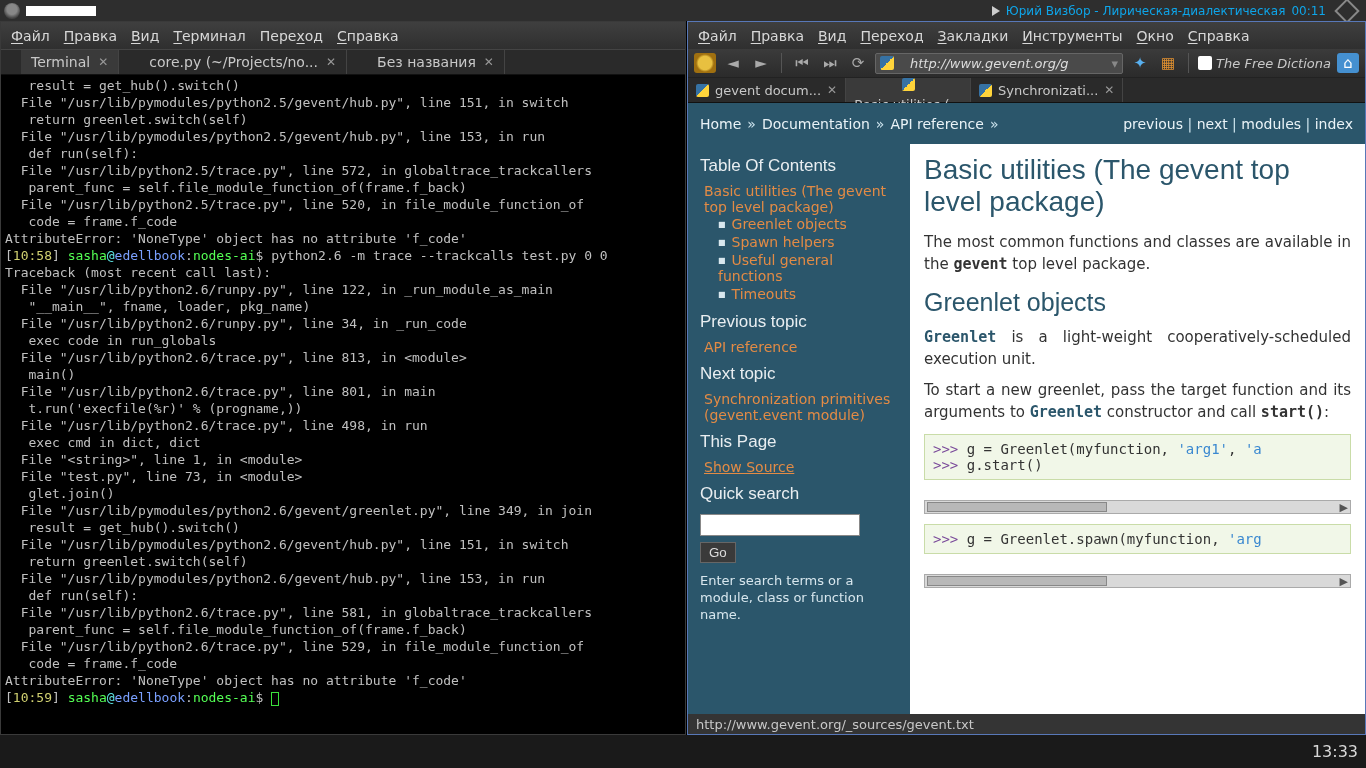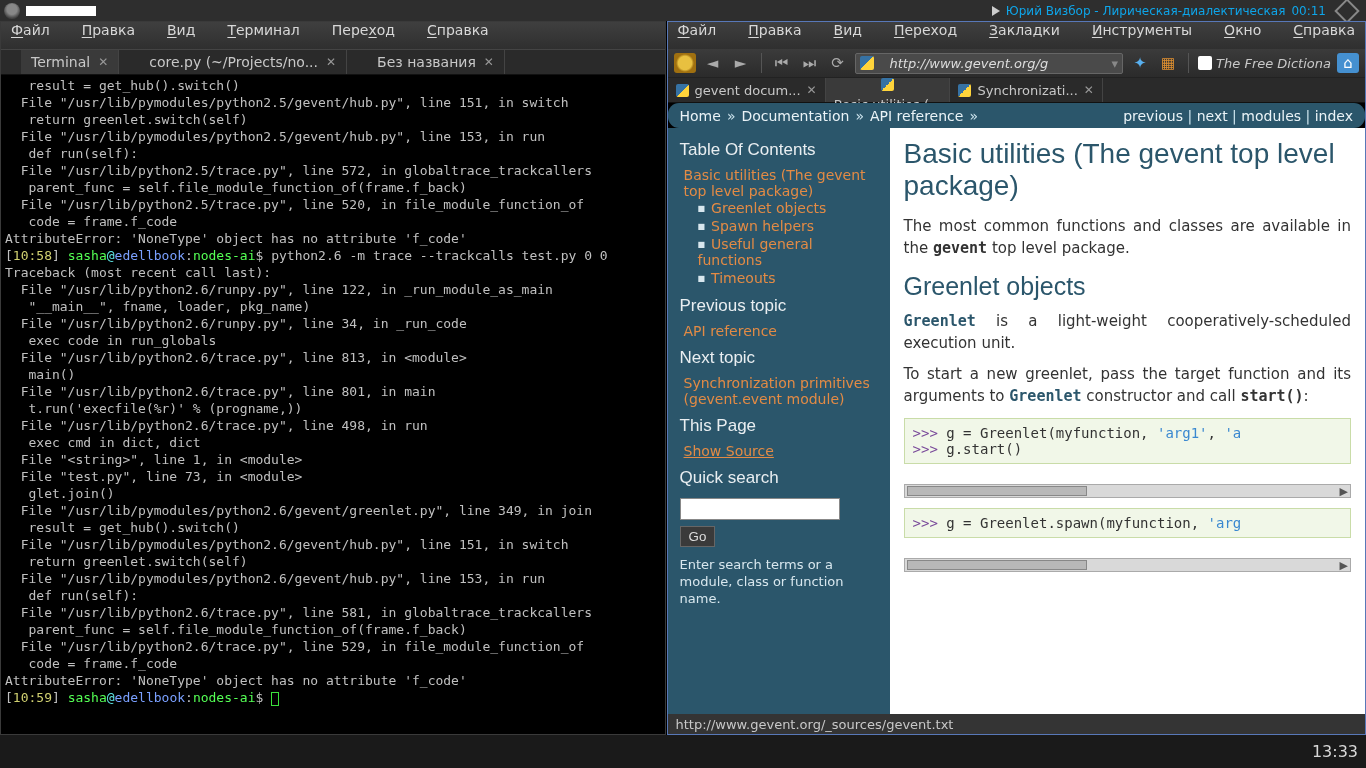--- a/index.html
+++ b/index.html
@@ -15,21 +15,21 @@
 .diamond { width:18px; height:18px; border:2px solid #888; transform:rotate(45deg); margin:0 6px; }
 .whitebar { width:70px; height:10px; background:#fff; }
 
 
 .windows { position:absolute; top:21px; left:0; right:0; bottom:33px; display:flex; }
 .win { display:flex; flex-direction:column; }
 .win-left { width:686px; border:1px solid #3a3a3a; }
 .win-right { flex:1; border:1px solid #5878b8; margin-left:1px; }
 
 
-.menubar { height:27px; background:linear-gradient(#3f3f3f,#2f2f2f); display:flex; align-items:flex-start; gap:32px; padding:0 10px; color:#d8d8d8; font-size:14px; }
+.menubar { height:27px; background:linear-gradient(#3f3f3f,#2f2f2f); display:flex; align-items:center; gap:14px; padding:12px 10px; color:#d8d8d8; font-size:14px; }
 .menubar span { cursor:pointer; }
 .menubar u { text-decoration:underline; text-underline-offset:2px; }
 
 
 .tabrow { height:26px; background:#2a2a2a; display:flex; align-items:stretch; border-top:1px solid #444; border-bottom:1px solid #111; }
 .tab { display:flex; align-items:center; gap:8px; padding:0 10px; color:#c8c8c8; font-size:14px; border-right:1px solid #444;margin-left:20px; }
 .tab.active { background:#3a3a3a; }
 .tab-x { color:#999; font-size:12px; cursor:pointer; }
 
 
@@ -45,21 +45,21 @@
 .urlbar .pyfav { width:14px; height:14px; background:linear-gradient(135deg,#3672a4 50%,#ffd43b 50%); border-radius:2px; }
 .bsep { width:1px; height:20px; background:#555; margin:0 3px; }
 
 
 .btabs { height:25px; background:#2a2a2a; display:flex; align-items:stretch; border-bottom:1px solid #111; }
 .btab { display:flex; align-items:center; gap:6px; padding:0 8px; color:#c8c8c8; font-size:13px; border-right:1px solid #444; max-width:180px; }
 .btab.active { background:#3a3a3a;flex-direction:column; }
 .btab .pyfav{ width:13px; height:13px; background:linear-gradient(135deg,#3672a4 50%,#ffd43b 50%); border-radius:2px; flex:none;}
 
 
-.bcrumb { height:25px; background:#2b566b; color:#cde4ee; display:flex; align-items:center; font-size:14px; padding:0 12px; gap:6px;border-radius:11px; }
+.bcrumb { height:41px; background:#2b566b; color:#cde4ee; display:flex; align-items:center; font-size:14px; padding:0 12px; gap:6px; }
 .bcrumb a { color:#eaf3f7; text-decoration:none; }
 .bcrumb .right { margin-left:auto; }
 
 
 .docwrap { flex:1; display:flex; overflow:hidden; background:#e9eEEb; }
 .sidebar { width:222px; background:#2b566b; color:#d8e7ee; padding:10px 12px 12px; font-size:14px; overflow:hidden; }
 .sidebar h3 { color:#e9eef1; font-size:17px; font-weight:400; margin:8px 0 6px; font-family:"Trebuchet MS",sans-serif;}
 .sidebar h3.first{margin-top:2px;}
 .sidebar a { color:#e38b45; text-decoration:none; font-size:14px; }
 .sidebar ul { list-style:none; padding-left:4px; }

